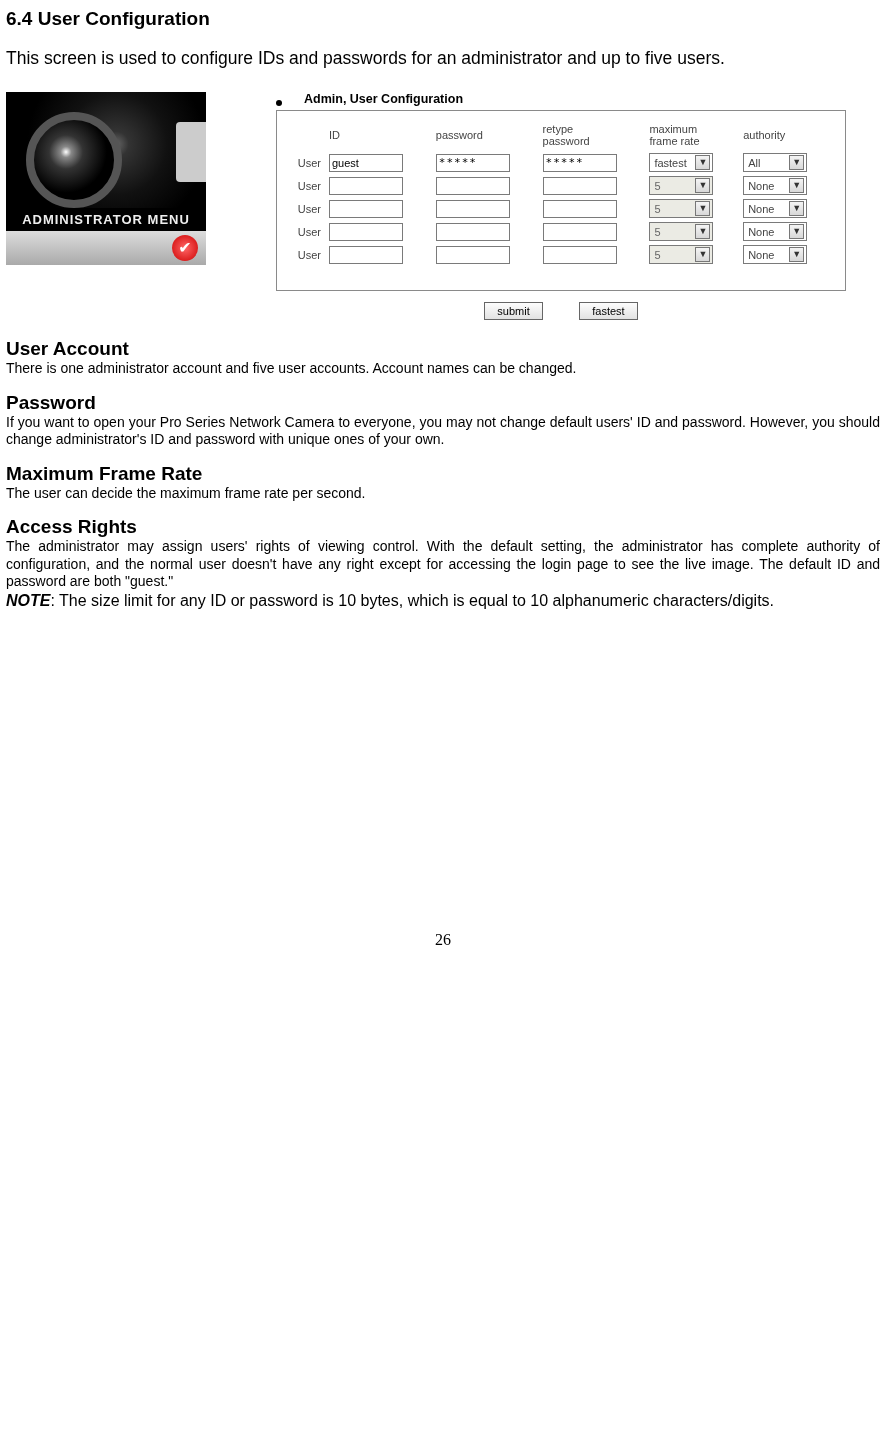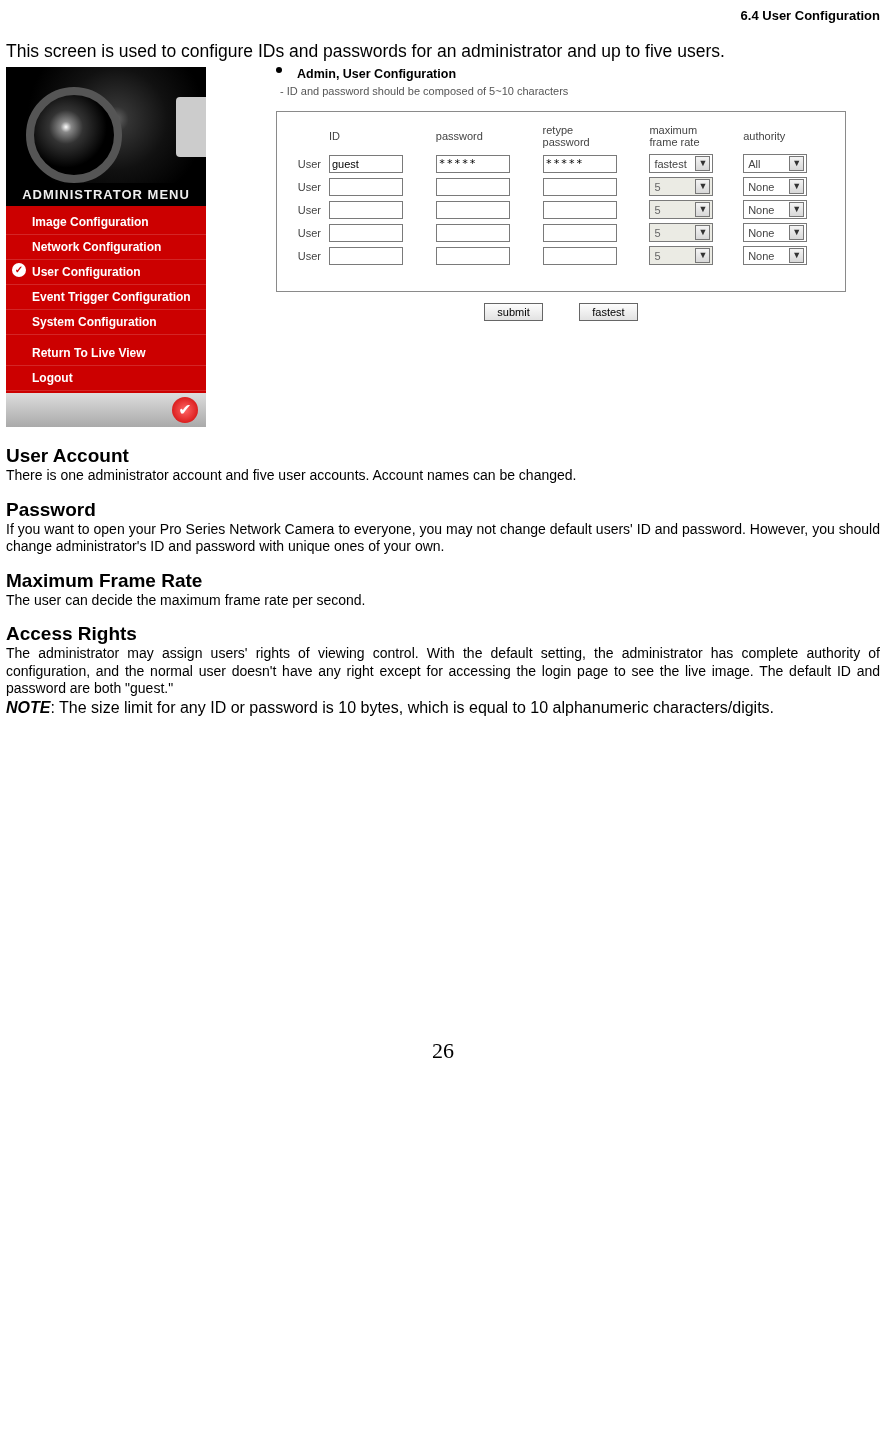--- a/index.html
+++ b/index.html
@@ -4,29 +4,28 @@
   <style>
     * { box-sizing: border-box; margin: 0; padding: 0; }
     body {
       font-family: Arial, Helvetica, sans-serif;
       width: 886px;
       background: #fff;
       color: #000;
       padding: 0 6px;
     }
     .section-heading {
-      font-size: 13px;
+      font-size: 19px;
       font-weight: bold;
       margin-top: 8px;
       margin-bottom: 18px;
-      text-align: right;
     }
     .intro-text {
       font-size: 17.5px;
-      margin-bottom: 5px;
+      margin-bottom: 23px;
     }
     .figure {
       display: flex;
       gap: 70px;
       margin-bottom: 18px;
       align-items: flex-start;
     }
     
     .admin-menu {
       width: 200px;
@@ -99,21 +98,21 @@
       border-radius:50%;
       background: radial-gradient(circle,#ff6666,#cc0000);
       color:#fff;
       font-size:16px;
       text-align:center;
       line-height:26px;
     }
 
     
     .config-panel { width: 570px; }
-    .panel-title-row { display:flex; align-items:flex-start; gap:15px; margin-bottom:4px;}
+    .panel-title-row { display:flex; align-items:flex-end; gap:22px; margin-bottom:4px;}
     .bullet { width:6px;height:6px;background:#000;border-radius:50%; }
     .panel-title { font-size: 12.5px; font-weight: bold; font-family: Verdana, Arial; }
     .panel-sub { font-size: 11px; color:#555; font-family: Verdana, Arial; margin-left: 4px; margin-bottom: 14px;}
     .grid-wrap {
       border: 1px solid #8a8a8a;
       padding: 10px 12px 24px 4px;
     }
     table.usergrid { border-collapse: collapse; font-family: Verdana, Arial; font-size:11px; color:#444; width:100%; }
     table.usergrid th { font-weight: normal; text-align: left; padding: 2px 4px 4px 4px; color:#444; }
     table.usergrid td { padding: 2px 4px; }
@@ -147,54 +146,43 @@
       margin: 0 16px;
       cursor:pointer;
     }
 
     
     .para-heading { font-weight:bold; font-size:19px; margin-top:14px; }
     .para-text { font-size:14px; line-height: 1.25; margin-top:0; }
     .justify { text-align: justify; }
     .note-line { font-size:16px; line-height:1.25; text-align:justify; }
     .note-line .note { font-style: italic; font-weight:bold; }
-    .page-number { text-align:center; font-family: "Times New Roman", serif; font-size:22px; margin-top:320px; padding-bottom:10px; }
+    .page-number { text-align:center; font-family: "Times New Roman", serif; font-size:16px; margin-top:320px; padding-bottom:10px; }
   </style>
 </head>
 <body>
 
 <h2 class="section-heading">6.4 User Configuration</h2>
 <p class="intro-text">This screen is used to configure IDs and passwords for an administrator and up to five users.</p>
 
 <div class="figure">
 
   <div class="admin-menu">
     <div class="lens"></div>
     <div class="menu-title">ADMINISTRATOR MENU</div>
-    <div class="menu-list">
-      <div class="menu-item">Image Configuration</div>
-      <div class="menu-item">Network Configuration</div>
-      <div class="menu-item selected">User Configuration</div>
-      <div class="menu-item">Event Trigger Configuration</div>
-      <div class="menu-item">System Configuration</div>
-      <div class="menu-gap"></div>
-      <div class="menu-item">Return To Live View</div>
-      <div class="menu-item">Logout</div>
-    </div>
     <div class="menu-footer">
       <div class="checkbadge">✔</div>
     </div>
   </div>
 
   <div class="config-panel">
     <div class="panel-title-row">
       <span class="bullet"></span>
       <span class="panel-title">Admin, User Configuration</span>
     </div>
-    <div class="panel-sub">- ID and password should be composed of 5~10 characters</div>
     <div class="grid-wrap">
       <table class="usergrid">
         <tbody>
             <tr>
           <th></th>
           <th>ID</th>
           <th>password</th>
           <th style="line-height:1.1;">retype<br>password</th>
           <th style="line-height:1.1;">maximum<br>frame rate</th>
           <th>authority</th>

